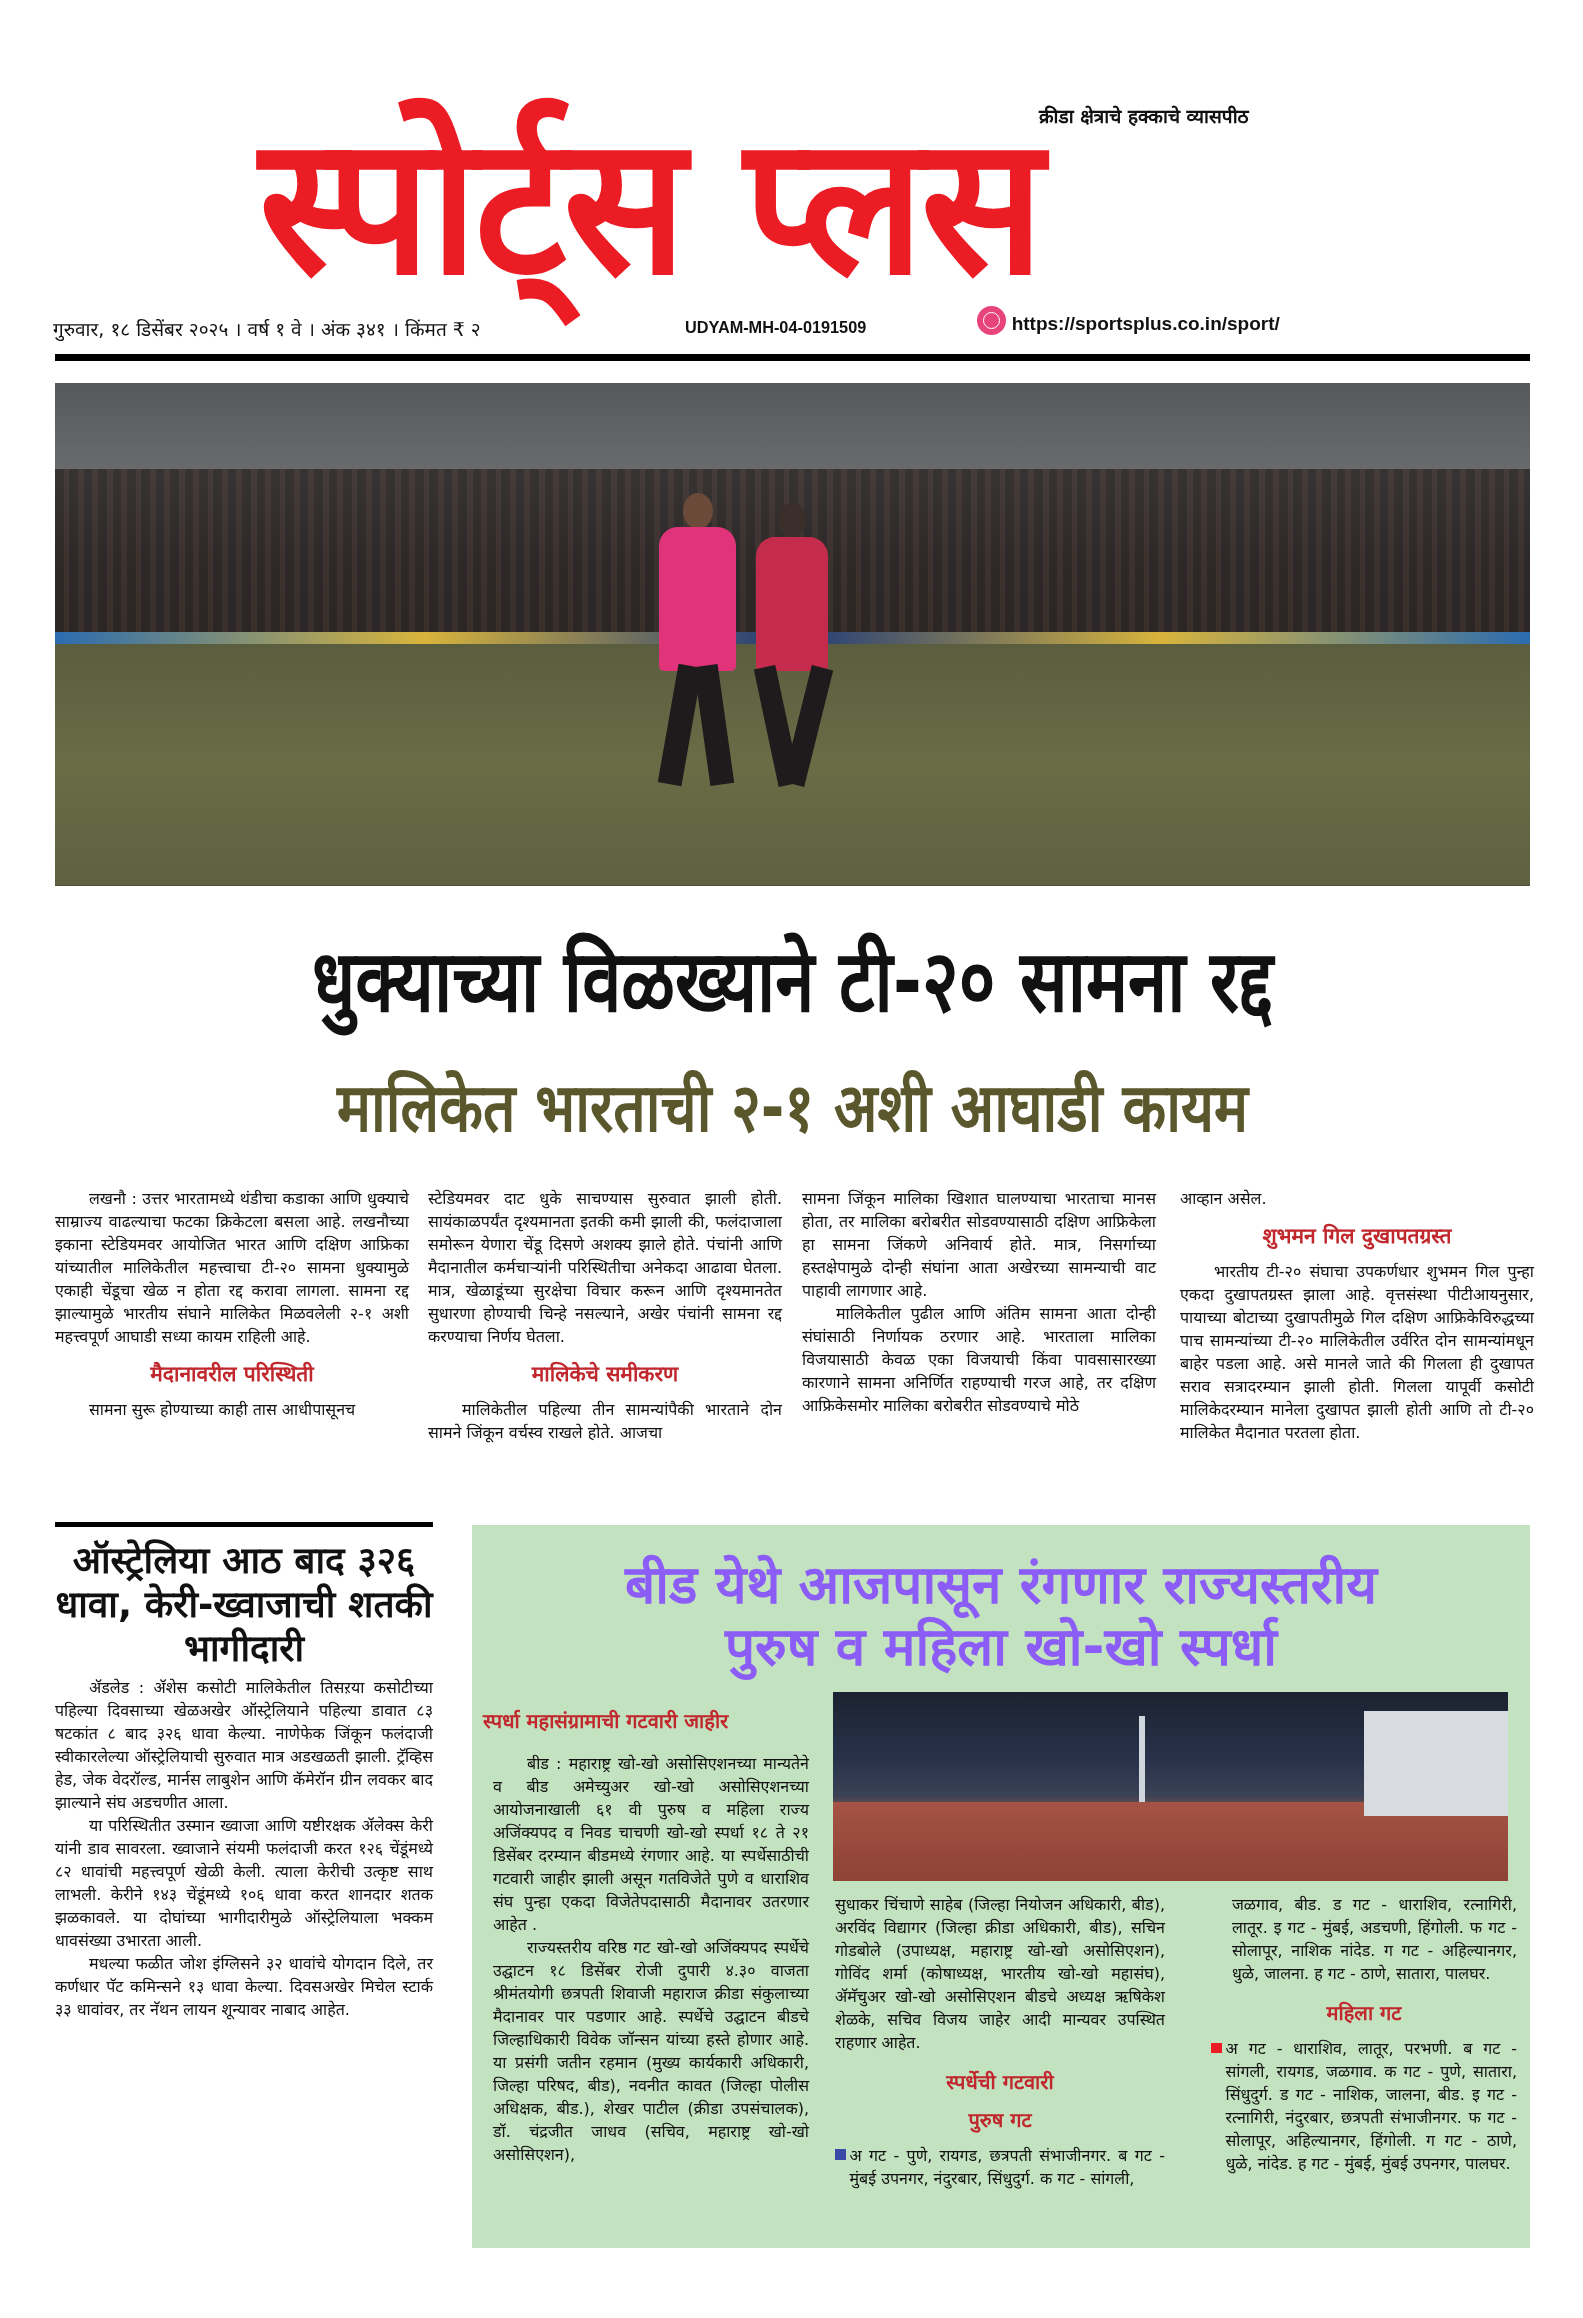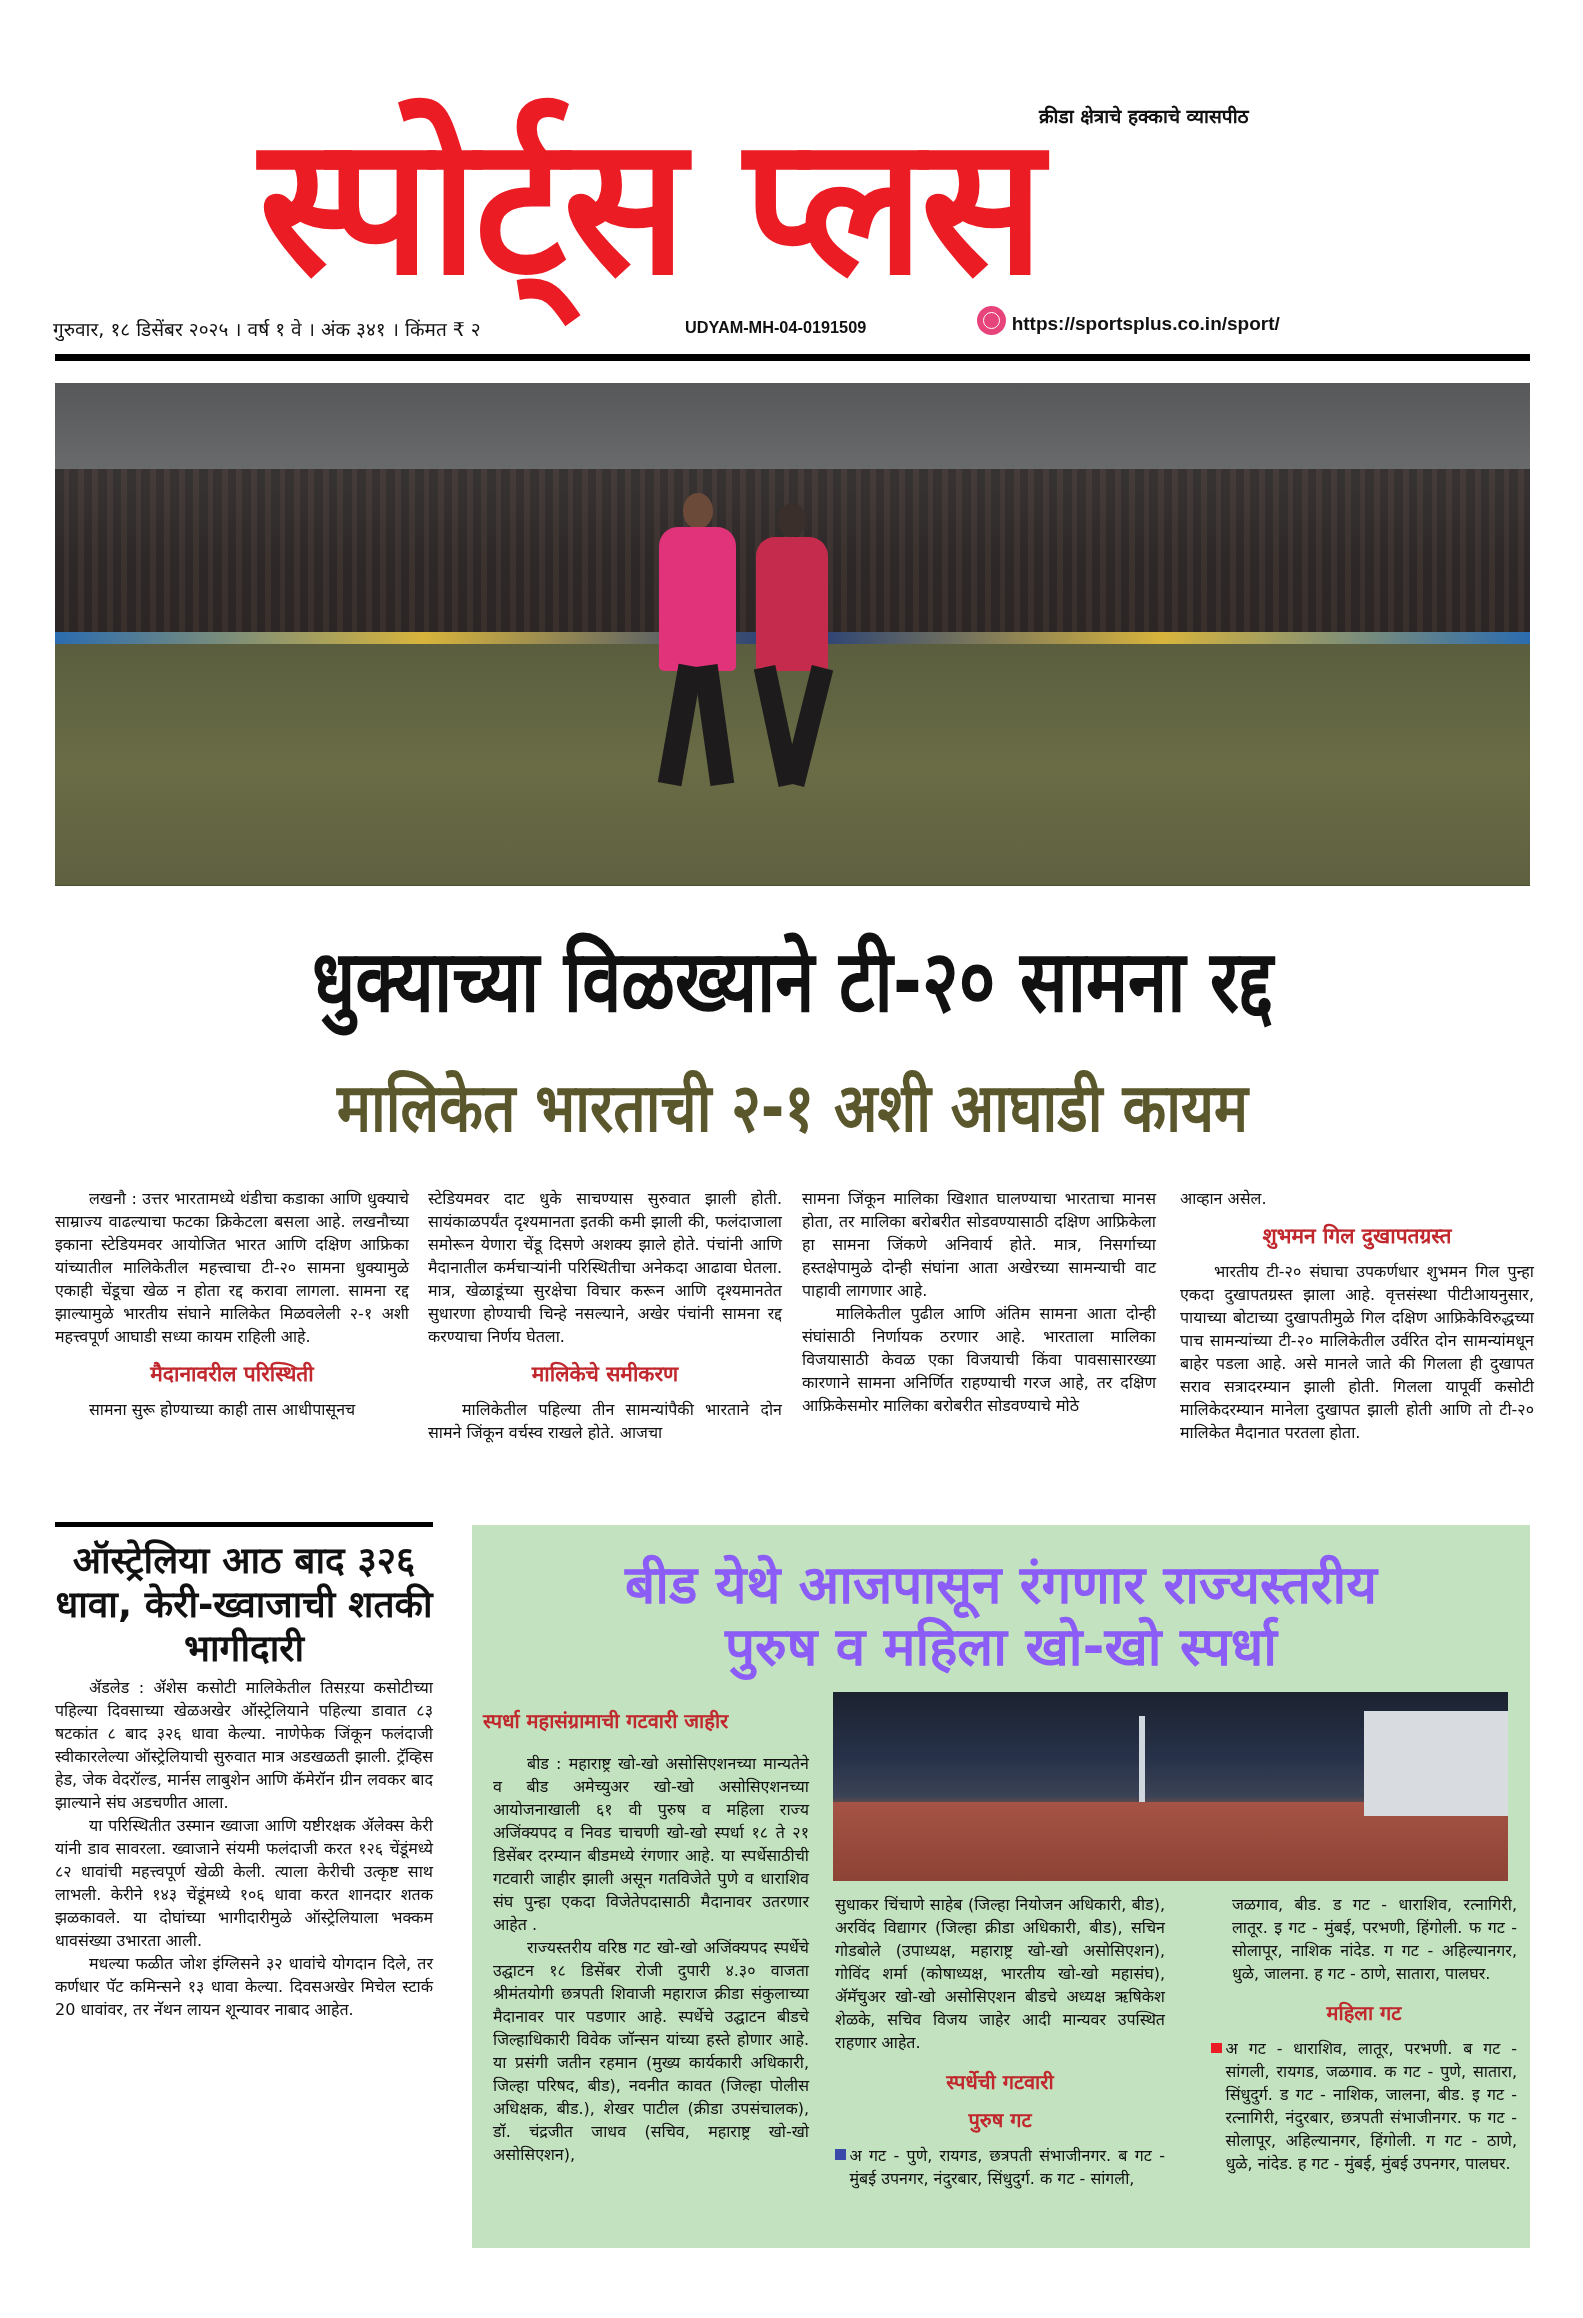--- a/index.html
+++ b/index.html
@@ -126,21 +126,21 @@
   <p>आव्हान असेल.</p>
   <div class="sub">शुभमन गिल दुखापतग्रस्त</div>
   <p class="ind">भारतीय टी-२० संघाचा उपकर्णधार शुभमन गिल पुन्हा एकदा दुखापतग्रस्त झाला आहे. वृत्तसंस्था पीटीआयनुसार, पायाच्या बोटाच्या दुखापतीमुळे गिल दक्षिण आफ्रिकेविरुद्धच्या पाच सामन्यांच्या टी-२० मालिकेतील उर्वरित दोन सामन्यांमधून बाहेर पडला आहे. असे मानले जाते की गिलला ही दुखापत सराव सत्रादरम्यान झाली होती. गिलला यापूर्वी कसोटी मालिकेदरम्यान मानेला दुखापत झाली होती आणि तो टी-२० मालिकेत मैदानात परतला होता.</p>
 </div>
 
 <div class="abs" id="aus-rule"></div>
 <div class="abs" id="aus-headline">ऑस्ट्रेलिया आठ बाद ३२६ धावा, केरी-ख्वाजाची शतकी भागीदारी</div>
 <div class="abs" id="aus-body">
   <p class="ind">ॲडलेड : ॲशेस कसोटी मालिकेतील तिसऱया कसोटीच्या पहिल्या दिवसाच्या खेळअखेर ऑस्ट्रेलियाने पहिल्या डावात ८३ षटकांत ८ बाद ३२६ धावा केल्या. नाणेफेक जिंकून फलंदाजी स्वीकारलेल्या ऑस्ट्रेलियाची सुरुवात मात्र अडखळती झाली. ट्रॅव्हिस हेड, जेक वेदरॉल्ड, मार्नस लाबुशेन आणि कॅमेरॉन ग्रीन लवकर बाद झाल्याने संघ अडचणीत आला.</p>
   <p class="ind">या परिस्थितीत उस्मान ख्वाजा आणि यष्टीरक्षक ॲलेक्स केरी यांनी डाव सावरला. ख्वाजाने संयमी फलंदाजी करत १२६ चेंडूंमध्ये ८२ धावांची महत्त्वपूर्ण खेळी केली. त्याला केरीची उत्कृष्ट साथ लाभली. केरीने १४३ चेंडूंमध्ये १०६ धावा करत शानदार शतक झळकावले. या दोघांच्या भागीदारीमुळे ऑस्ट्रेलियाला भक्कम धावसंख्या उभारता आली.</p>
-  <p class="ind">मधल्या फळीत जोश इंग्लिसने ३२ धावांचे योगदान दिले, तर कर्णधार पॅट कमिन्सने १३ धावा केल्या. दिवसअखेर मिचेल स्टार्क 20 धावांवर, तर नॅथन लायन शून्यावर नाबाद आहेत.</p>
+  <p class="ind">मधल्या फळीत जोश इंग्लिसने ३२ धावांचे योगदान दिले, तर कर्णधार पॅट कमिन्सने १३ धावा केल्या. दिवसअखेर मिचेल स्टार्क ३३ धावांवर, तर नॅथन लायन शून्यावर नाबाद आहेत.</p>
 </div>
 
 <div class="abs" id="kho-box" style="background: rgb(195, 226, 192);"></div>
 <div class="abs" id="kho-headline">
   <div>बीड येथे आजपासून रंगणार राज्यस्तरीय</div>
   <div>पुरुष व महिला खो-खो स्पर्धा</div>
 </div>
 <div class="abs" id="kho-subhead">स्पर्धा महासंग्रामाची गटवारी जाहीर</div>
 <div class="abs" id="kho-photo" title="रात्रीच्या प्रकाशात खो-खो मैदान">
   <div class="court"></div>
@@ -154,20 +154,20 @@
 <div class="abs" id="kho-mid">
   <p>सुधाकर चिंचाणे साहेब (जिल्हा नियोजन अधिकारी, बीड), अरविंद विद्यागर (जिल्हा क्रीडा अधिकारी, बीड), सचिन गोडबोले (उपाध्यक्ष, महाराष्ट्र खो-खो असोसिएशन), गोविंद शर्मा (कोषाध्यक्ष, भारतीय खो-खो महासंघ), ॲमॅचुअर खो-खो असोसिएशन बीडचे अध्यक्ष ऋषिकेश शेळके, सचिव विजय जाहेर आदी मान्यवर उपस्थित राहणार आहेत.</p>
   <div class="kho-sub">स्पर्धेची गटवारी</div>
   <div class="kho-sub" style="margin-top:0">पुरुष गट</div>
   <div class="bul">
     <span class="sq" id="men-sq" style="background: rgb(58, 74, 168);"></span>
     <span>अ गट - पुणे, रायगड, छत्रपती संभाजीनगर. ब गट - मुंबई उपनगर, नंदुरबार, सिंधुदुर्ग. क गट - सांगली,</span>
   </div>
 </div>
 <div class="abs" id="kho-right">
-  <p style="padding-left:21px">जळगाव, बीड. ड गट - धाराशिव, रत्नागिरी, लातूर. इ गट - मुंबई, परभणी, हिंगोली. फ गट - सोलापूर, नाशिक नांदेड. ग गट - अहिल्यानगर, धुळे, जालना. ह गट - ठाणे, सातारा, पालघर.</p>
+  <p style="padding-left:21px">जळगाव, बीड. ड गट - धाराशिव, रत्नागिरी, लातूर. इ गट - मुंबई, अडचणी, हिंगोली. फ गट - सोलापूर, नाशिक नांदेड. ग गट - अहिल्यानगर, धुळे, जालना. ह गट - ठाणे, सातारा, पालघर.</p>
   <div class="kho-sub">महिला गट</div>
   <div class="bul">
     <span class="sq" id="women-sq" style="background: rgb(236, 28, 36);"></span>
     <span>अ गट - धाराशिव, लातूर, परभणी. ब गट - सांगली, रायगड, जळगाव. क गट - पुणे, सातारा, सिंधुदुर्ग. ड गट - नाशिक, जालना, बीड. इ गट - रत्नागिरी, नंदुरबार, छत्रपती संभाजीनगर. फ गट - सोलापूर, अहिल्यानगर, हिंगोली. ग गट - ठाणे, धुळे, नांदेड. ह गट - मुंबई, मुंबई उपनगर, पालघर.</span>
   </div>
 </div>
 
 
 </body></html>

